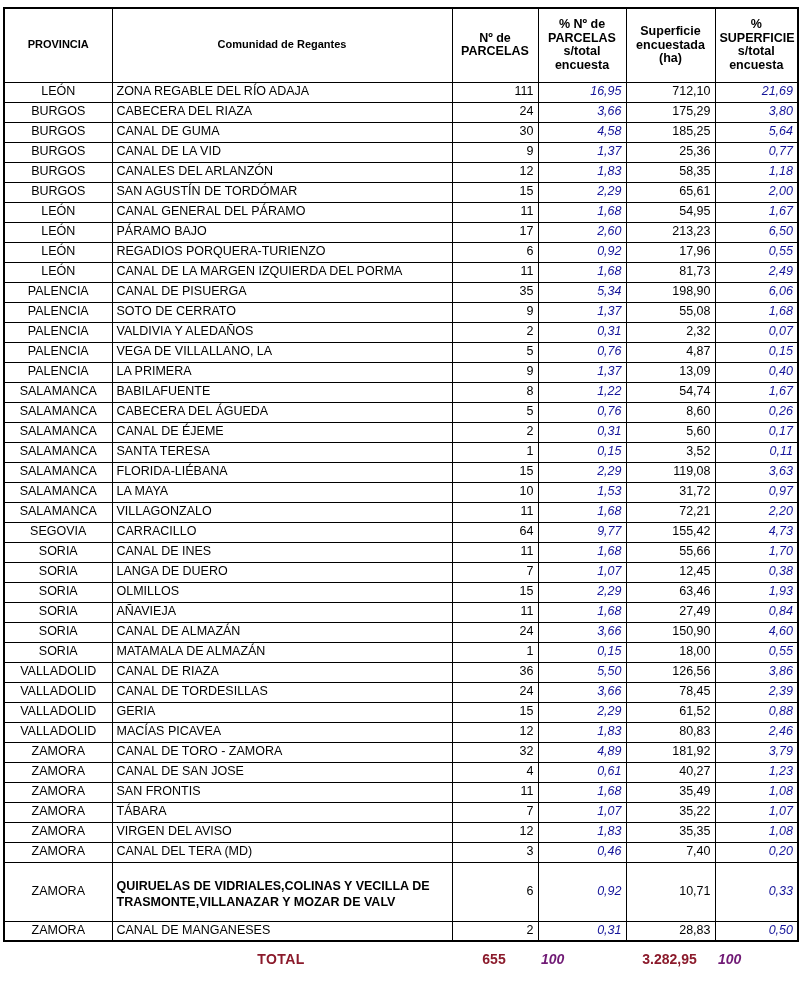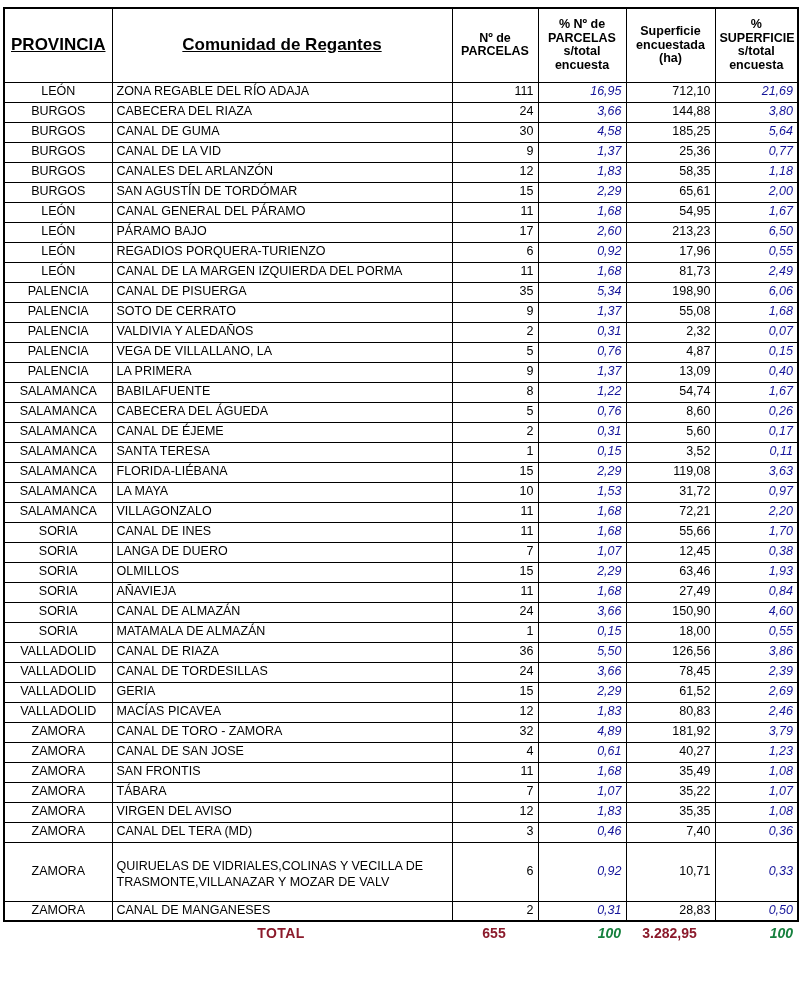--- a/index.html
+++ b/index.html
@@ -47,22 +47,21 @@
     font-weight: bold;
     font-size: 11.5px;
     text-align: center;
     line-height: 1.18;
     height: 74px;
     border: 1px solid #000000;
     border-bottom: 2px solid #000000;
     padding: 2px 3px;
   }
   thead th.th-prov, thead th.th-com {
-    font-size: 17px;
-    text-decoration: underline;
+    font-size: 11px;
   }
 
   col.c-prov { width: 108px; }
   col.c-com  { width: 340px; }
   col.c-par  { width: 86px; }
   col.c-ppar { width: 88px; }
   col.c-sup  { width: 89px; }
   col.c-psup { width: 83px; }
 
   td.prov {
@@ -83,28 +82,29 @@
     color: #141499;
     font-style: italic;
     font-size: 11.5px;
   }
   tr.data-row td { height: 20px; }
   tr.tall-row td { height: 59px; }
   tr.tall-row td.com {
     line-height: 1.27;
     vertical-align: middle;
     padding-top: 8px;
+    font-weight: bold;
   }
   tr.last-row td { border-bottom: 2px solid #000000; }
 
   
   table.total-table {
     border-collapse: collapse;
     table-layout: fixed;
-    margin: 0 0 0 3px;
+    margin: 6px 0 0 3px;
     width: 794px;
     border: none;
   }
   table.total-table td {
     border: none;
     background: transparent;
     font-size: 14px;
     font-weight: bold;
     padding: 1px 4px;
     box-sizing: border-box;
@@ -117,22 +117,22 @@
     font-size: 15px;
     letter-spacing: 0.4px;
   }
   td.total-num {
     color: #8b1a2b;
     text-align: center;
     padding-right: 6px;
     font-size: 14px;
   }
   td.total-pct {
-    color: #15803d;
-    text-align: right;
+    color: #701a75;
+    text-align: left;
     padding-right: 6px;
     font-style: italic;
     font-size: 13px;
   }
 </style>
 </head>
 <body>
 
 <div class="sheet">
 
@@ -179,21 +179,21 @@
           <td class="num">111</td>
           <td class="pct">16,95</td>
           <td class="num">712,10</td>
           <td class="pct">21,69</td>
         </tr>
         <tr class="data-row">
           <td class="prov">BURGOS</td>
           <td class="com">CABECERA DEL RIAZA</td>
           <td class="num">24</td>
           <td class="pct">3,66</td>
-          <td class="num">144,88</td>
+          <td class="num">175,29</td>
           <td class="pct">3,80</td>
         </tr>
         <tr class="data-row">
           <td class="prov">BURGOS</td>
           <td class="com">CANAL DE GUMA</td>
           <td class="num">30</td>
           <td class="pct">4,58</td>
           <td class="num">185,25</td>
           <td class="pct">5,64</td>
         </tr>
@@ -343,20 +343,28 @@
         </tr>
         <tr class="data-row">
           <td class="prov">SALAMANCA</td>
           <td class="com">VILLAGONZALO</td>
           <td class="num">11</td>
           <td class="pct">1,68</td>
           <td class="num">72,21</td>
           <td class="pct">2,20</td>
         </tr>
         <tr class="data-row">
+          <td class="prov">SEGOVIA</td>
+          <td class="com">CARRACILLO</td>
+          <td class="num">64</td>
+          <td class="pct">9,77</td>
+          <td class="num">155,42</td>
+          <td class="pct">4,73</td>
+        </tr>
+        <tr class="data-row">
           <td class="prov">SORIA</td>
           <td class="com">CANAL DE INES</td>
           <td class="num">11</td>
           <td class="pct">1,68</td>
           <td class="num">55,66</td>
           <td class="pct">1,70</td>
         </tr>
         <tr class="data-row">
           <td class="prov">SORIA</td>
           <td class="com">LANGA DE DUERO</td>
@@ -412,21 +420,21 @@
           <td class="pct">3,66</td>
           <td class="num">78,45</td>
           <td class="pct">2,39</td>
         </tr>
         <tr class="data-row">
           <td class="prov">VALLADOLID</td>
           <td class="com">GERIA</td>
           <td class="num">15</td>
           <td class="pct">2,29</td>
           <td class="num">61,52</td>
-          <td class="pct">2,69</td>
+          <td class="pct">0,88</td>
         </tr>
         <tr class="data-row">
           <td class="prov">VALLADOLID</td>
           <td class="com">MACÍAS PICAVEA</td>
           <td class="num">12</td>
           <td class="pct">1,83</td>
           <td class="num">80,83</td>
           <td class="pct">2,46</td>
         </tr>
         <tr class="data-row">
@@ -468,21 +476,21 @@
           <td class="pct">1,83</td>
           <td class="num">35,35</td>
           <td class="pct">1,08</td>
         </tr>
         <tr class="data-row">
           <td class="prov">ZAMORA</td>
           <td class="com">CANAL DEL TERA (MD)</td>
           <td class="num">3</td>
           <td class="pct">0,46</td>
           <td class="num">7,40</td>
-          <td class="pct">0,36</td>
+          <td class="pct">0,20</td>
         </tr>
         <tr class="data-row tall-row">
           <td class="prov">ZAMORA</td>
           <td class="com">QUIRUELAS DE VIDRIALES,COLINAS Y VECILLA DE TRASMONTE,VILLANAZAR Y MOZAR DE VALV</td>
           <td class="num">6</td>
           <td class="pct">0,92</td>
           <td class="num">10,71</td>
           <td class="pct">0,33</td>
         </tr>
         <tr class="data-row last-row">

